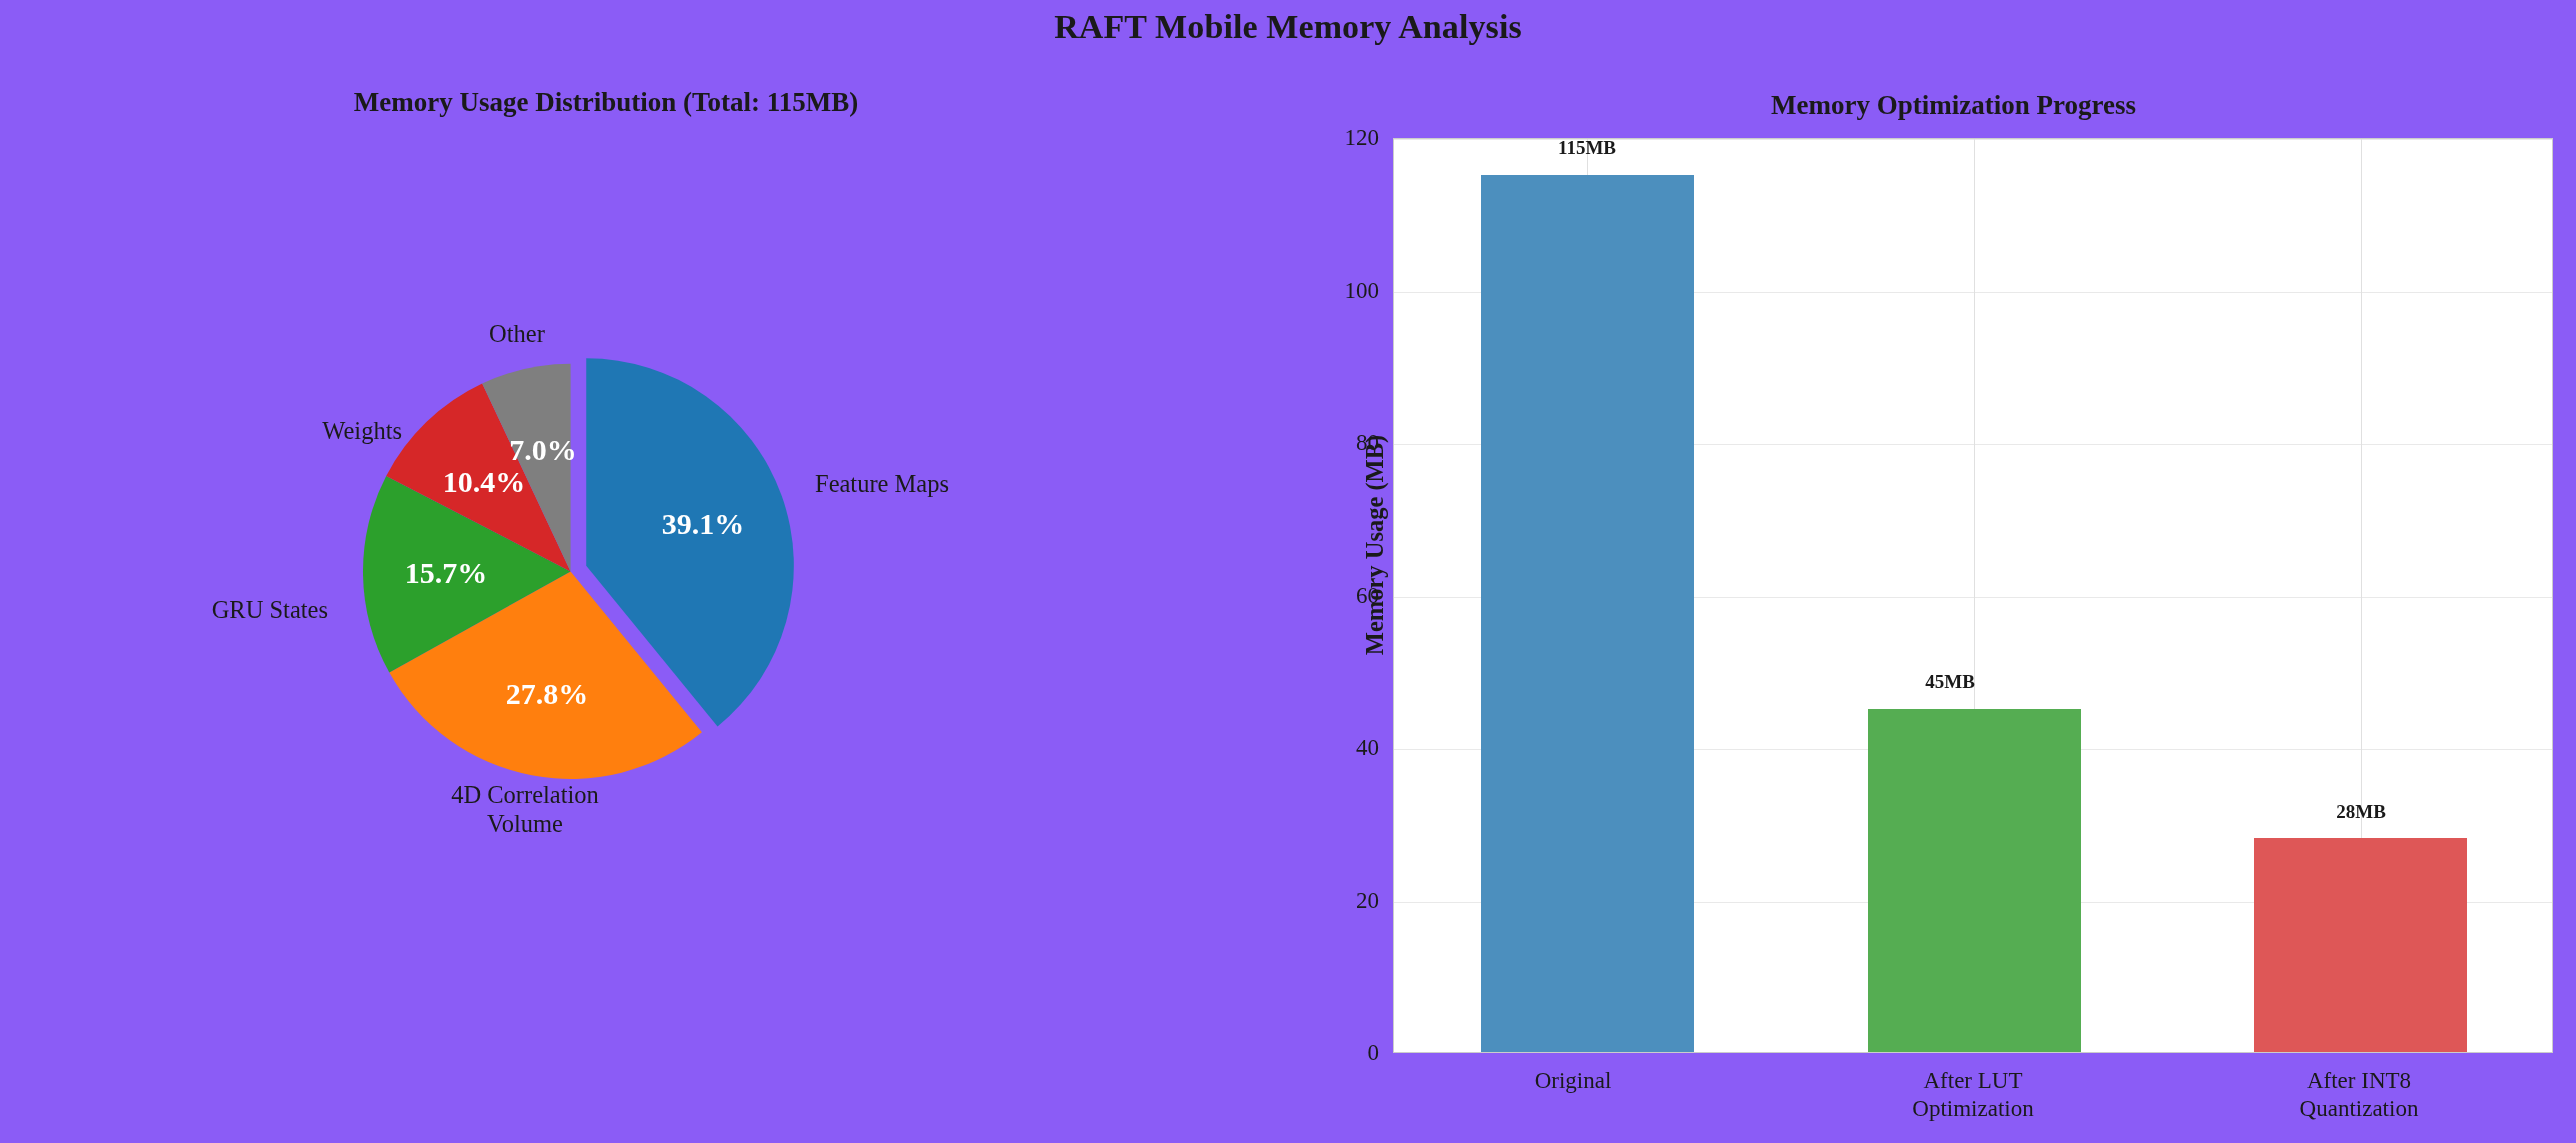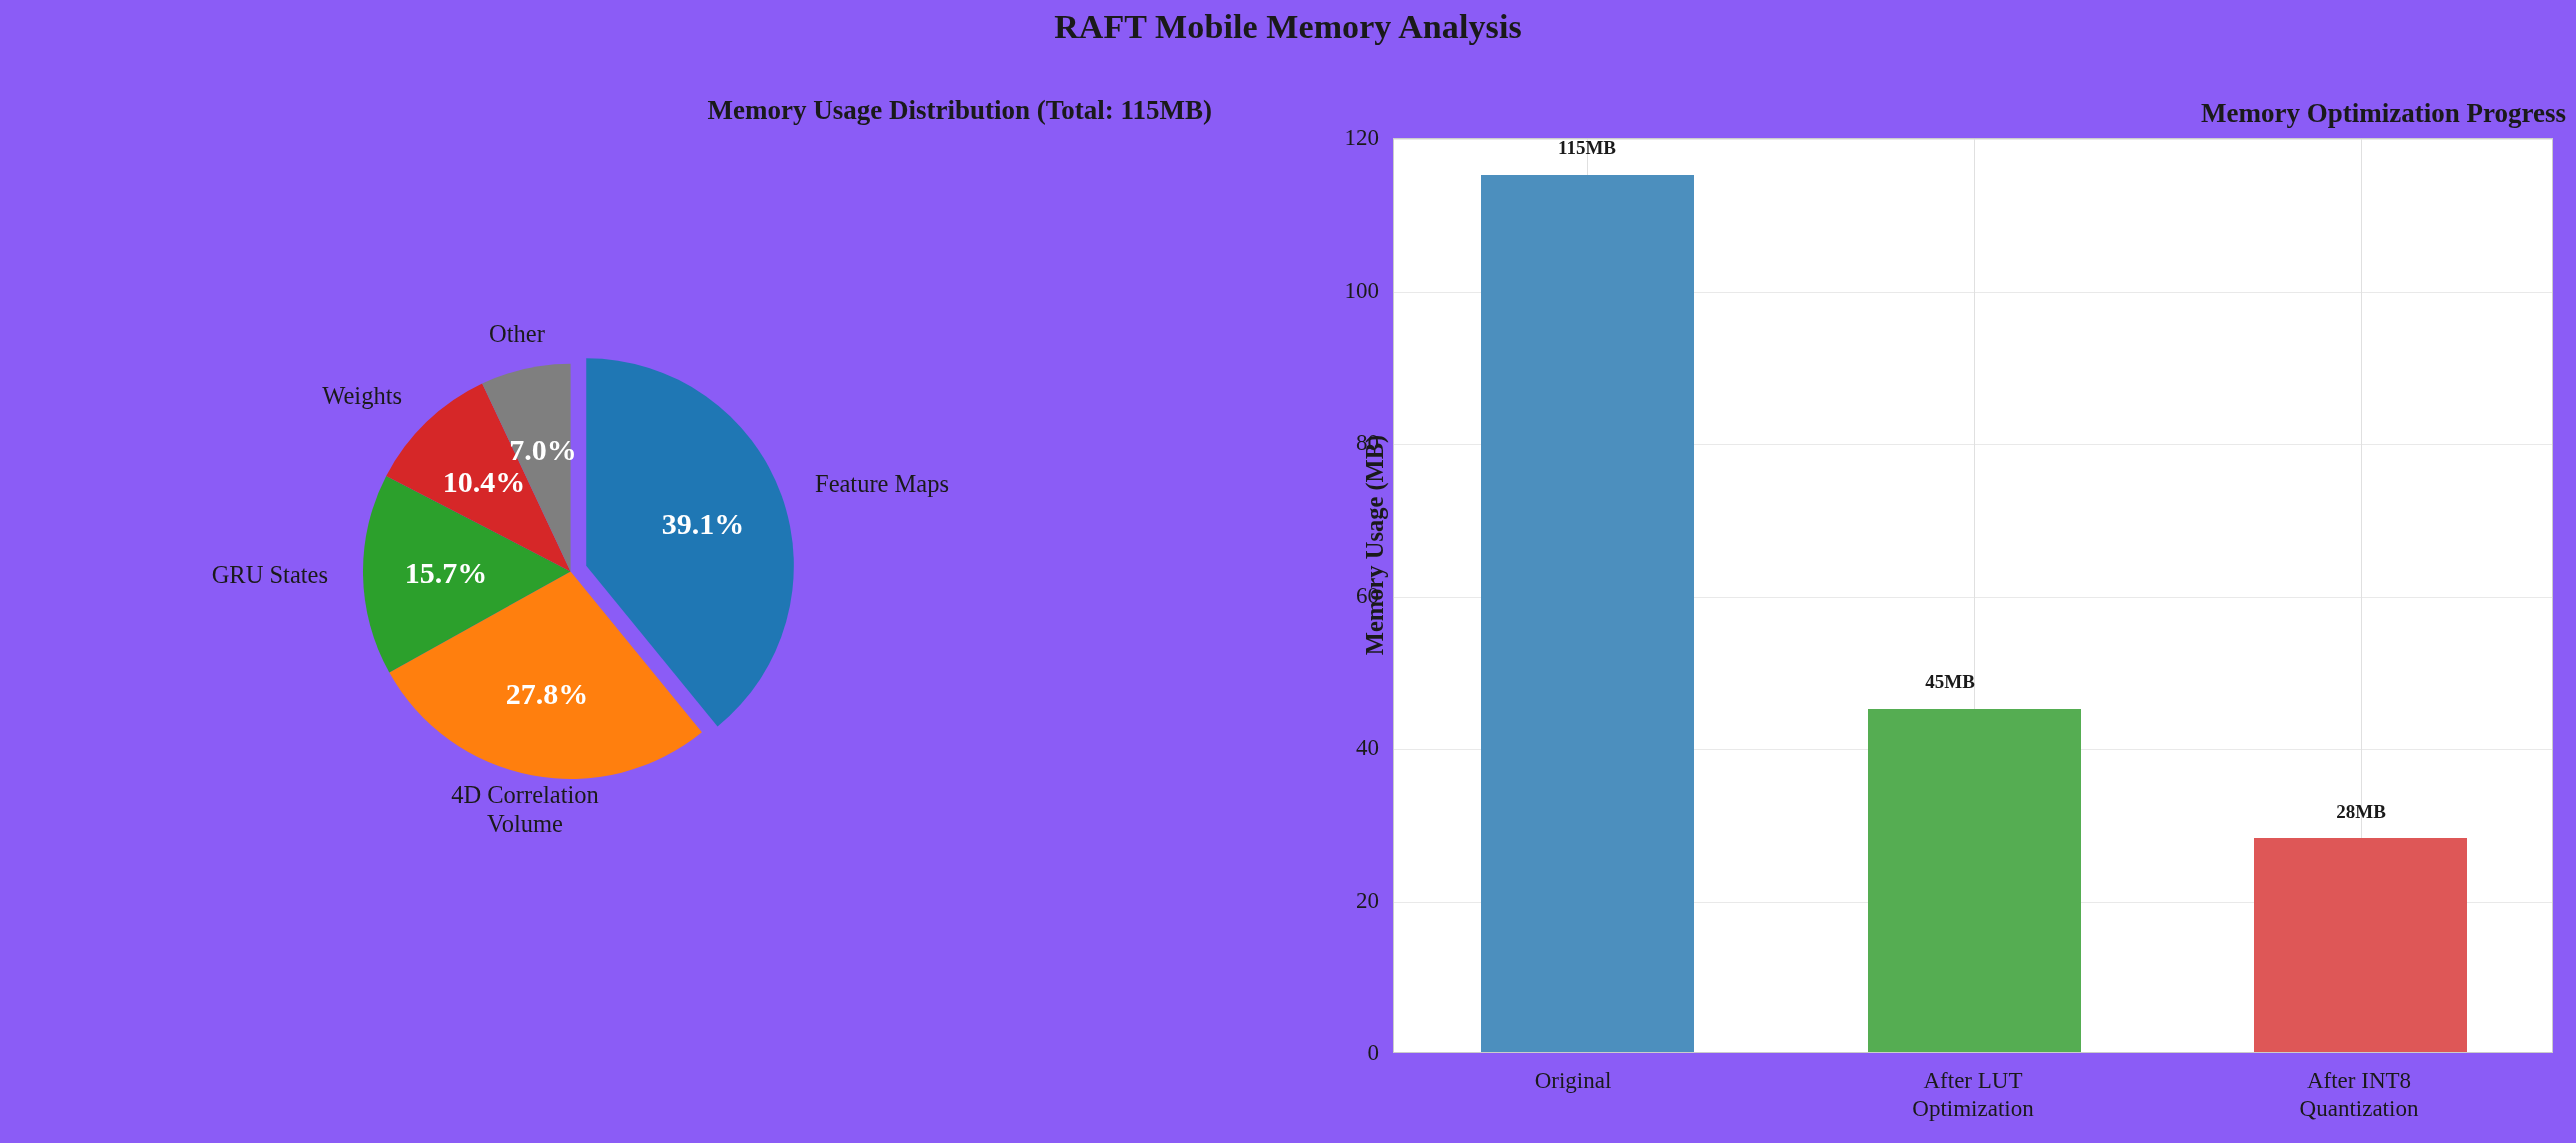--- a/index.html
+++ b/index.html
@@ -29,23 +29,22 @@
     color: #1a1a1a;
     letter-spacing: 0.1px;
   }
 
   
   .panel-title {
     position: absolute;
     font-size: 27px;
     font-weight: bold;
     color: #1a1a1a;
-    text-align: right;
-    white-space: nowrap;
-    margin-top: 8px;
+    text-align: center;
+    white-space: nowrap;
   }
   #pie-title { left: 0; top: 87px; width: 1212px; }
   #bar-title { left: 1341px; top: 90px; width: 1225px; }
 
   
   #pie-panel {
     position: absolute;
     left: 0; top: 122px;
     width: 1225px; height: 980px;
   }
@@ -60,21 +59,21 @@
     transform: translate(-50%, -50%);
   }
   .pie-outer-label {
     position: absolute;
     font-size: 24.5px;
     font-weight: normal;
     color: #1a1a1a;
     white-space: nowrap;
     line-height: 1.18;
   }
-  .pie-outer-label.anchor-end   { transform: translate(-100%, -50%); text-align: left; }
+  .pie-outer-label.anchor-end   { transform: translate(-100%, -50%); text-align: left; margin-top: 35px; }
   .pie-outer-label.anchor-start { transform: translate(0, -50%);     text-align: left;  }
   .pie-outer-label.anchor-mid   { transform: translate(-50%, -50%);  text-align: center;}
 
   
   #bar-panel {
     position: absolute;
     left: 1341px; top: 122px;
     width: 1225px; height: 980px;
   }
   #bar-plot {

